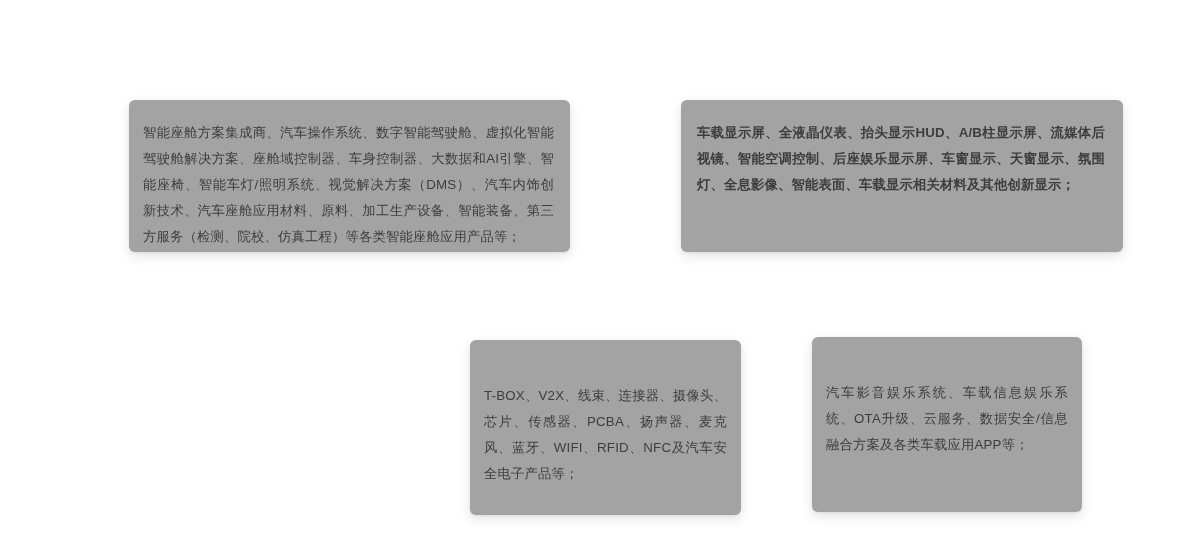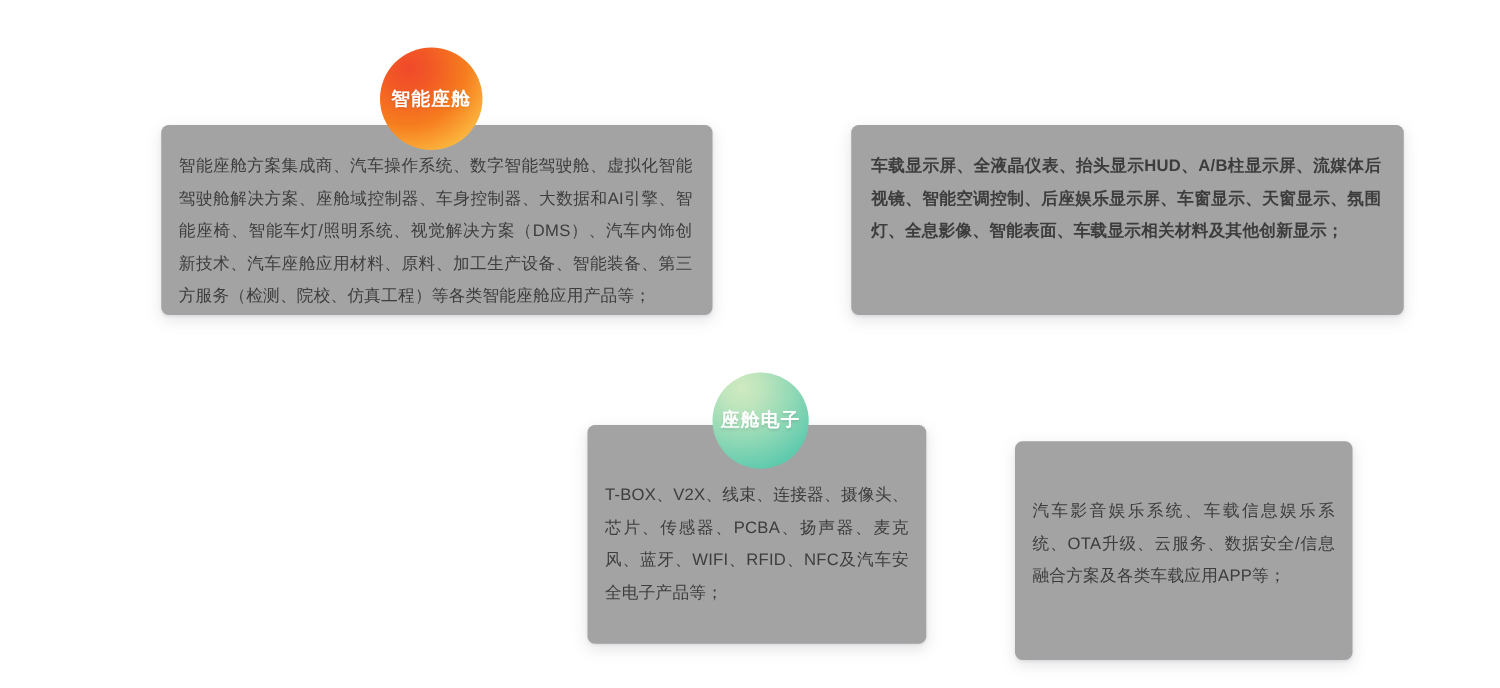--- a/index.html
+++ b/index.html
@@ -134,21 +134,21 @@
   #badge-cockpit-electronics {
     left: 570px;
     top: 298px;
     width: 77px;
     height: 77px;
     background: radial-gradient(circle at 30% 16%, #cfeac0 0%, #bfe5bd 18%, #93d9b6 48%, #62cbae 78%, #3ec3a8 100%);
   }
 
   #card-cockpit-entertainment {
     left: 812px;
-    top: 353px;
+    top: 337px;
     width: 270px;
     height: 175px;
   }
   #card-cockpit-entertainment .card-body {
     top: 43px;
     left: 14px;
     right: 14px;
   }
   #badge-cockpit-entertainment {
     left: 911px;
@@ -159,33 +159,27 @@
   }
 </style>
 </head>
 <body>
 
 <div class="board">
 
   <div class="card" id="card-smart-cockpit">
     <div class="card-body">智能座舱方案集成商、汽车操作系统、数字智能驾驶舱、虚拟化智能驾驶舱解决方案、座舱域控制器、车身控制器、大数据和AI引擎、智能座椅、智能车灯/照明系统、视觉解决方案（DMS）、汽车内饰创新技术、汽车座舱应用材料、原料、加工生产设备、智能装备、第三方服务（检测、院校、仿真工程）等各类智能座舱应用产品等；</div>
   </div>
-  <div class="badge" id="badge-smart-cockpit">
-    <span class="badge-label">智能座舱</span>
-  </div>
 
   <div class="card" id="card-cockpit-display">
     <div class="card-body">车载显示屏、全液晶仪表、抬头显示HUD、A/B柱显示屏、流媒体后视镜、智能空调控制、后座娱乐显示屏、车窗显示、天窗显示、氛围灯、全息影像、智能表面、车载显示相关材料及其他创新显示；</div>
   </div>
 
 
   <div class="card" id="card-cockpit-electronics">
     <div class="card-body">T-BOX、V2X、线束、连接器、摄像头、芯片、传感器、PCBA、扬声器、麦克风、蓝牙、WIFI、RFID、NFC及汽车安全电子产品等；</div>
   </div>
-  <div class="badge" id="badge-cockpit-electronics">
-    <span class="badge-label">座舱电子</span>
-  </div>
 
   <div class="card" id="card-cockpit-entertainment">
     <div class="card-body">汽车影音娱乐系统、车载信息娱乐系统、OTA升级、云服务、数据安全/信息融合方案及各类车载应用APP等；</div>
   </div>
 
 </div>
 
 </body></html>

